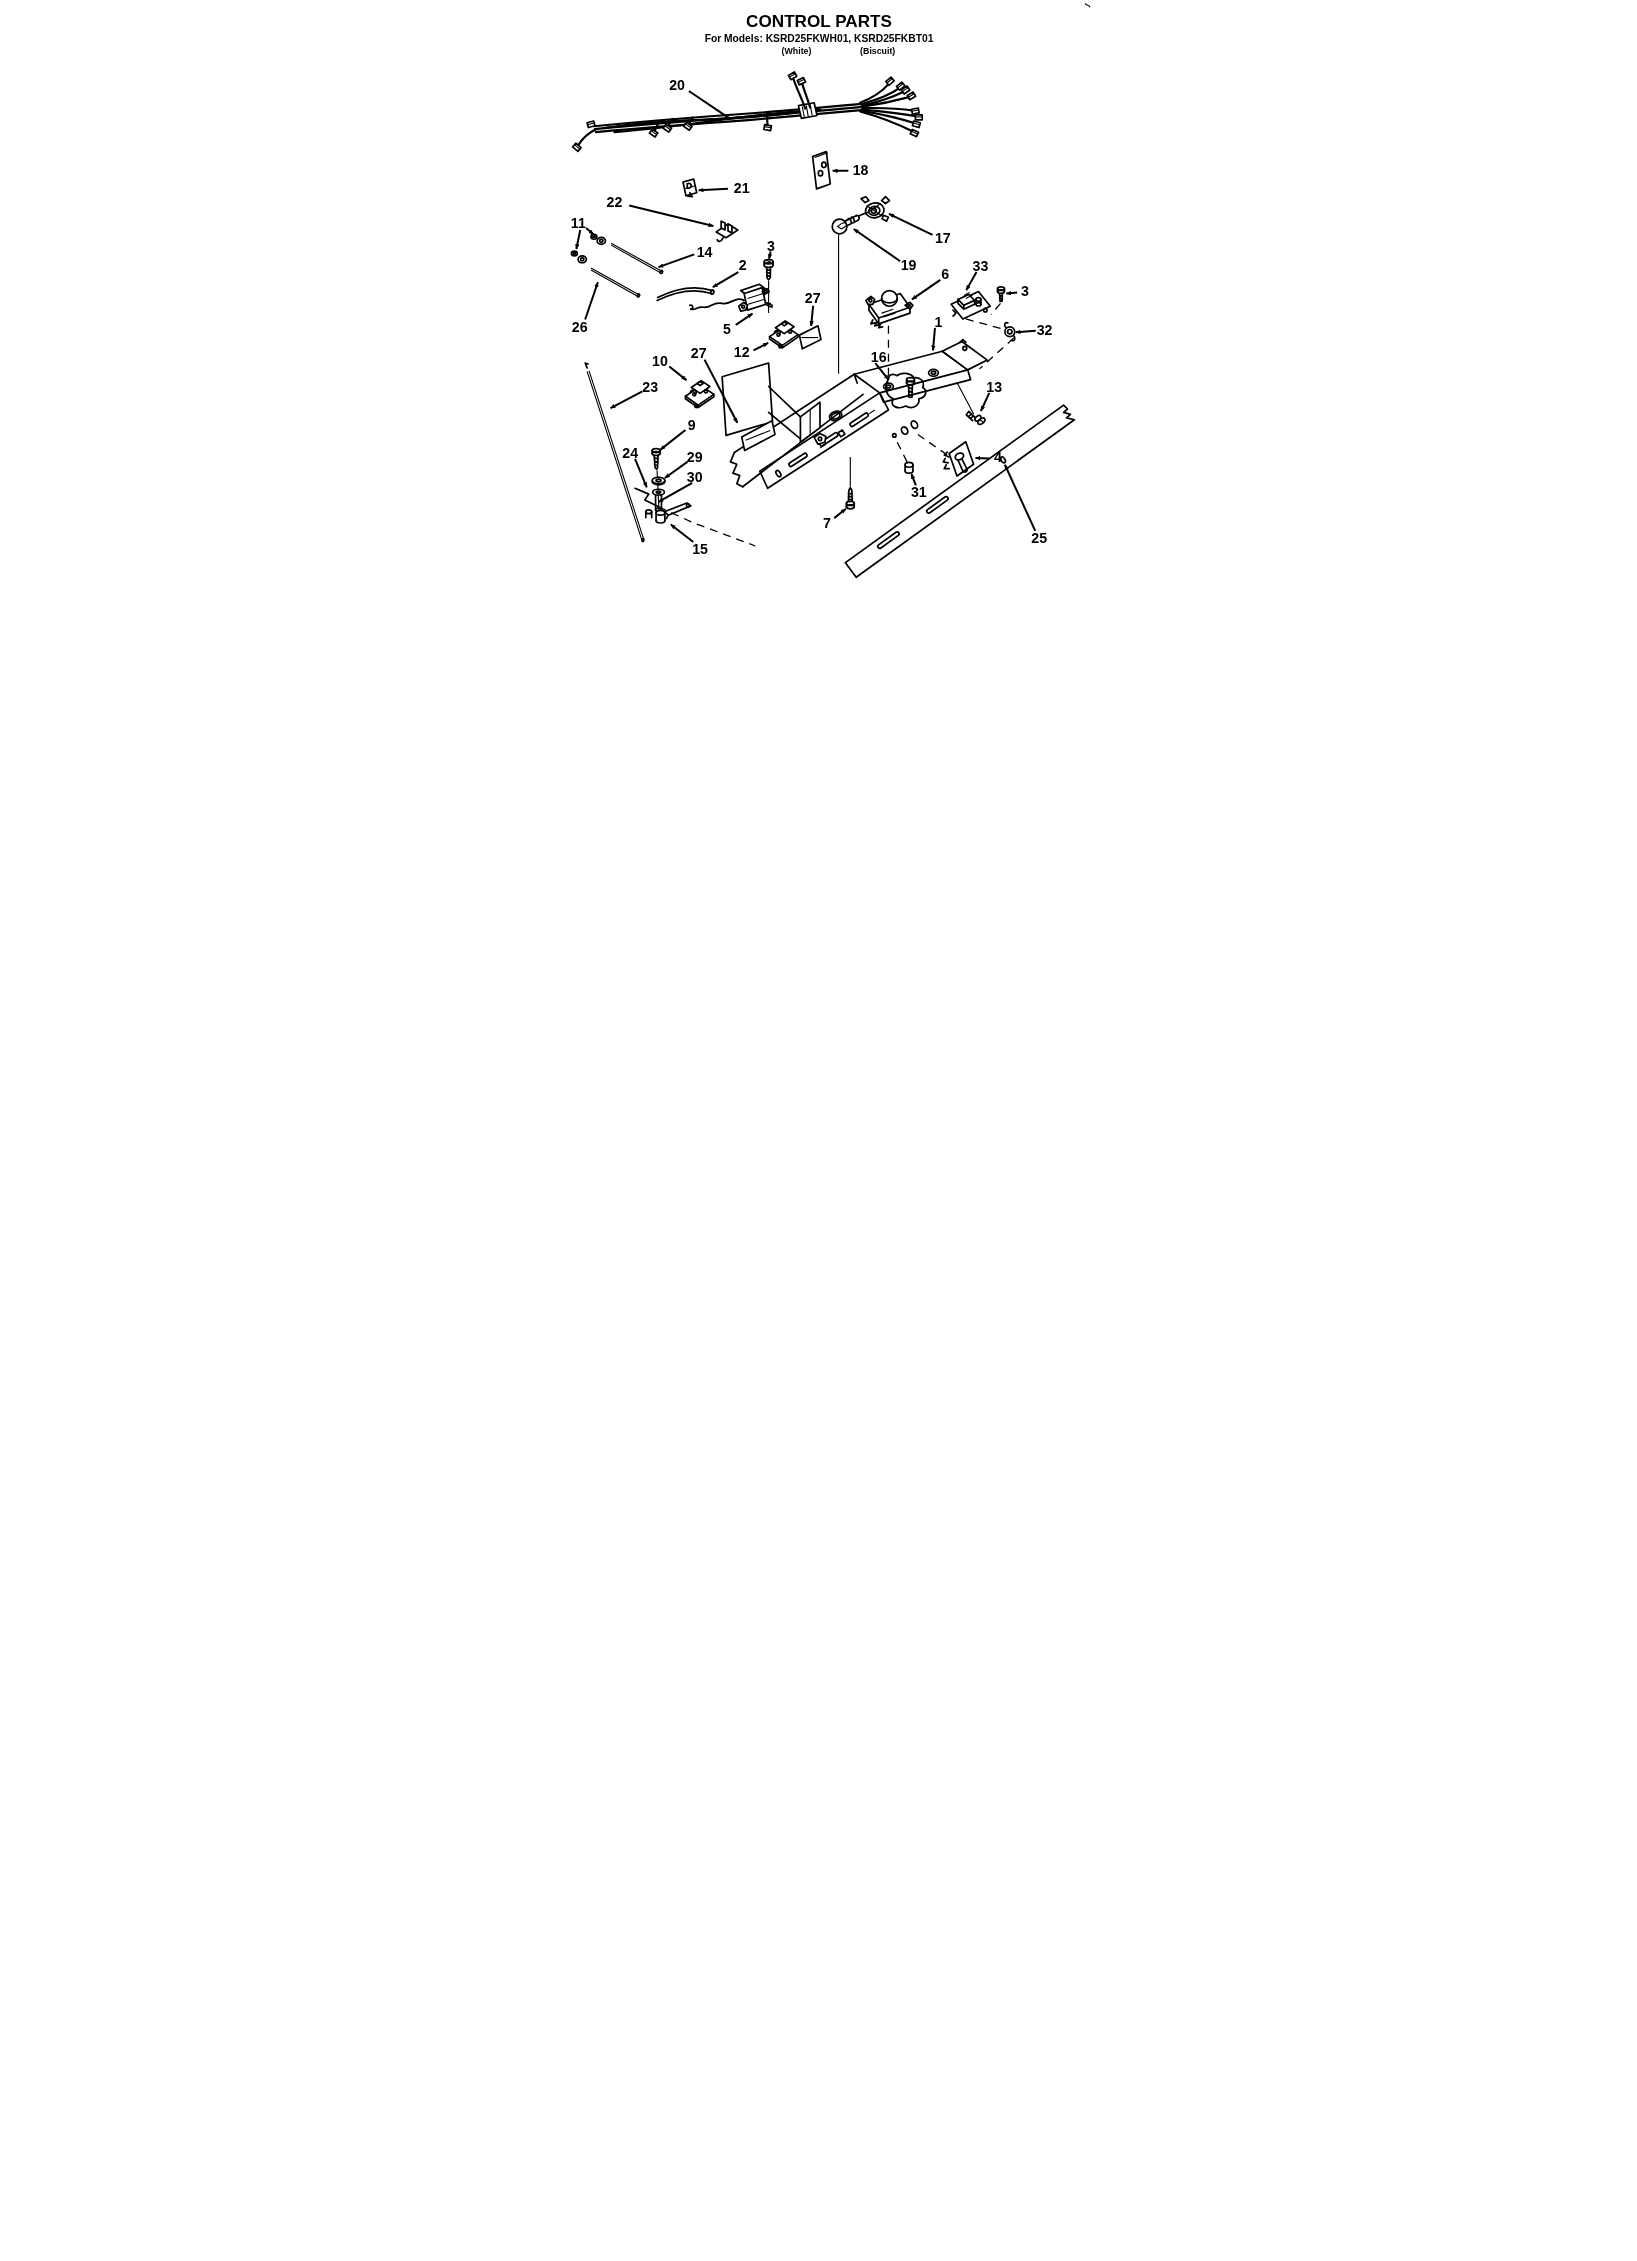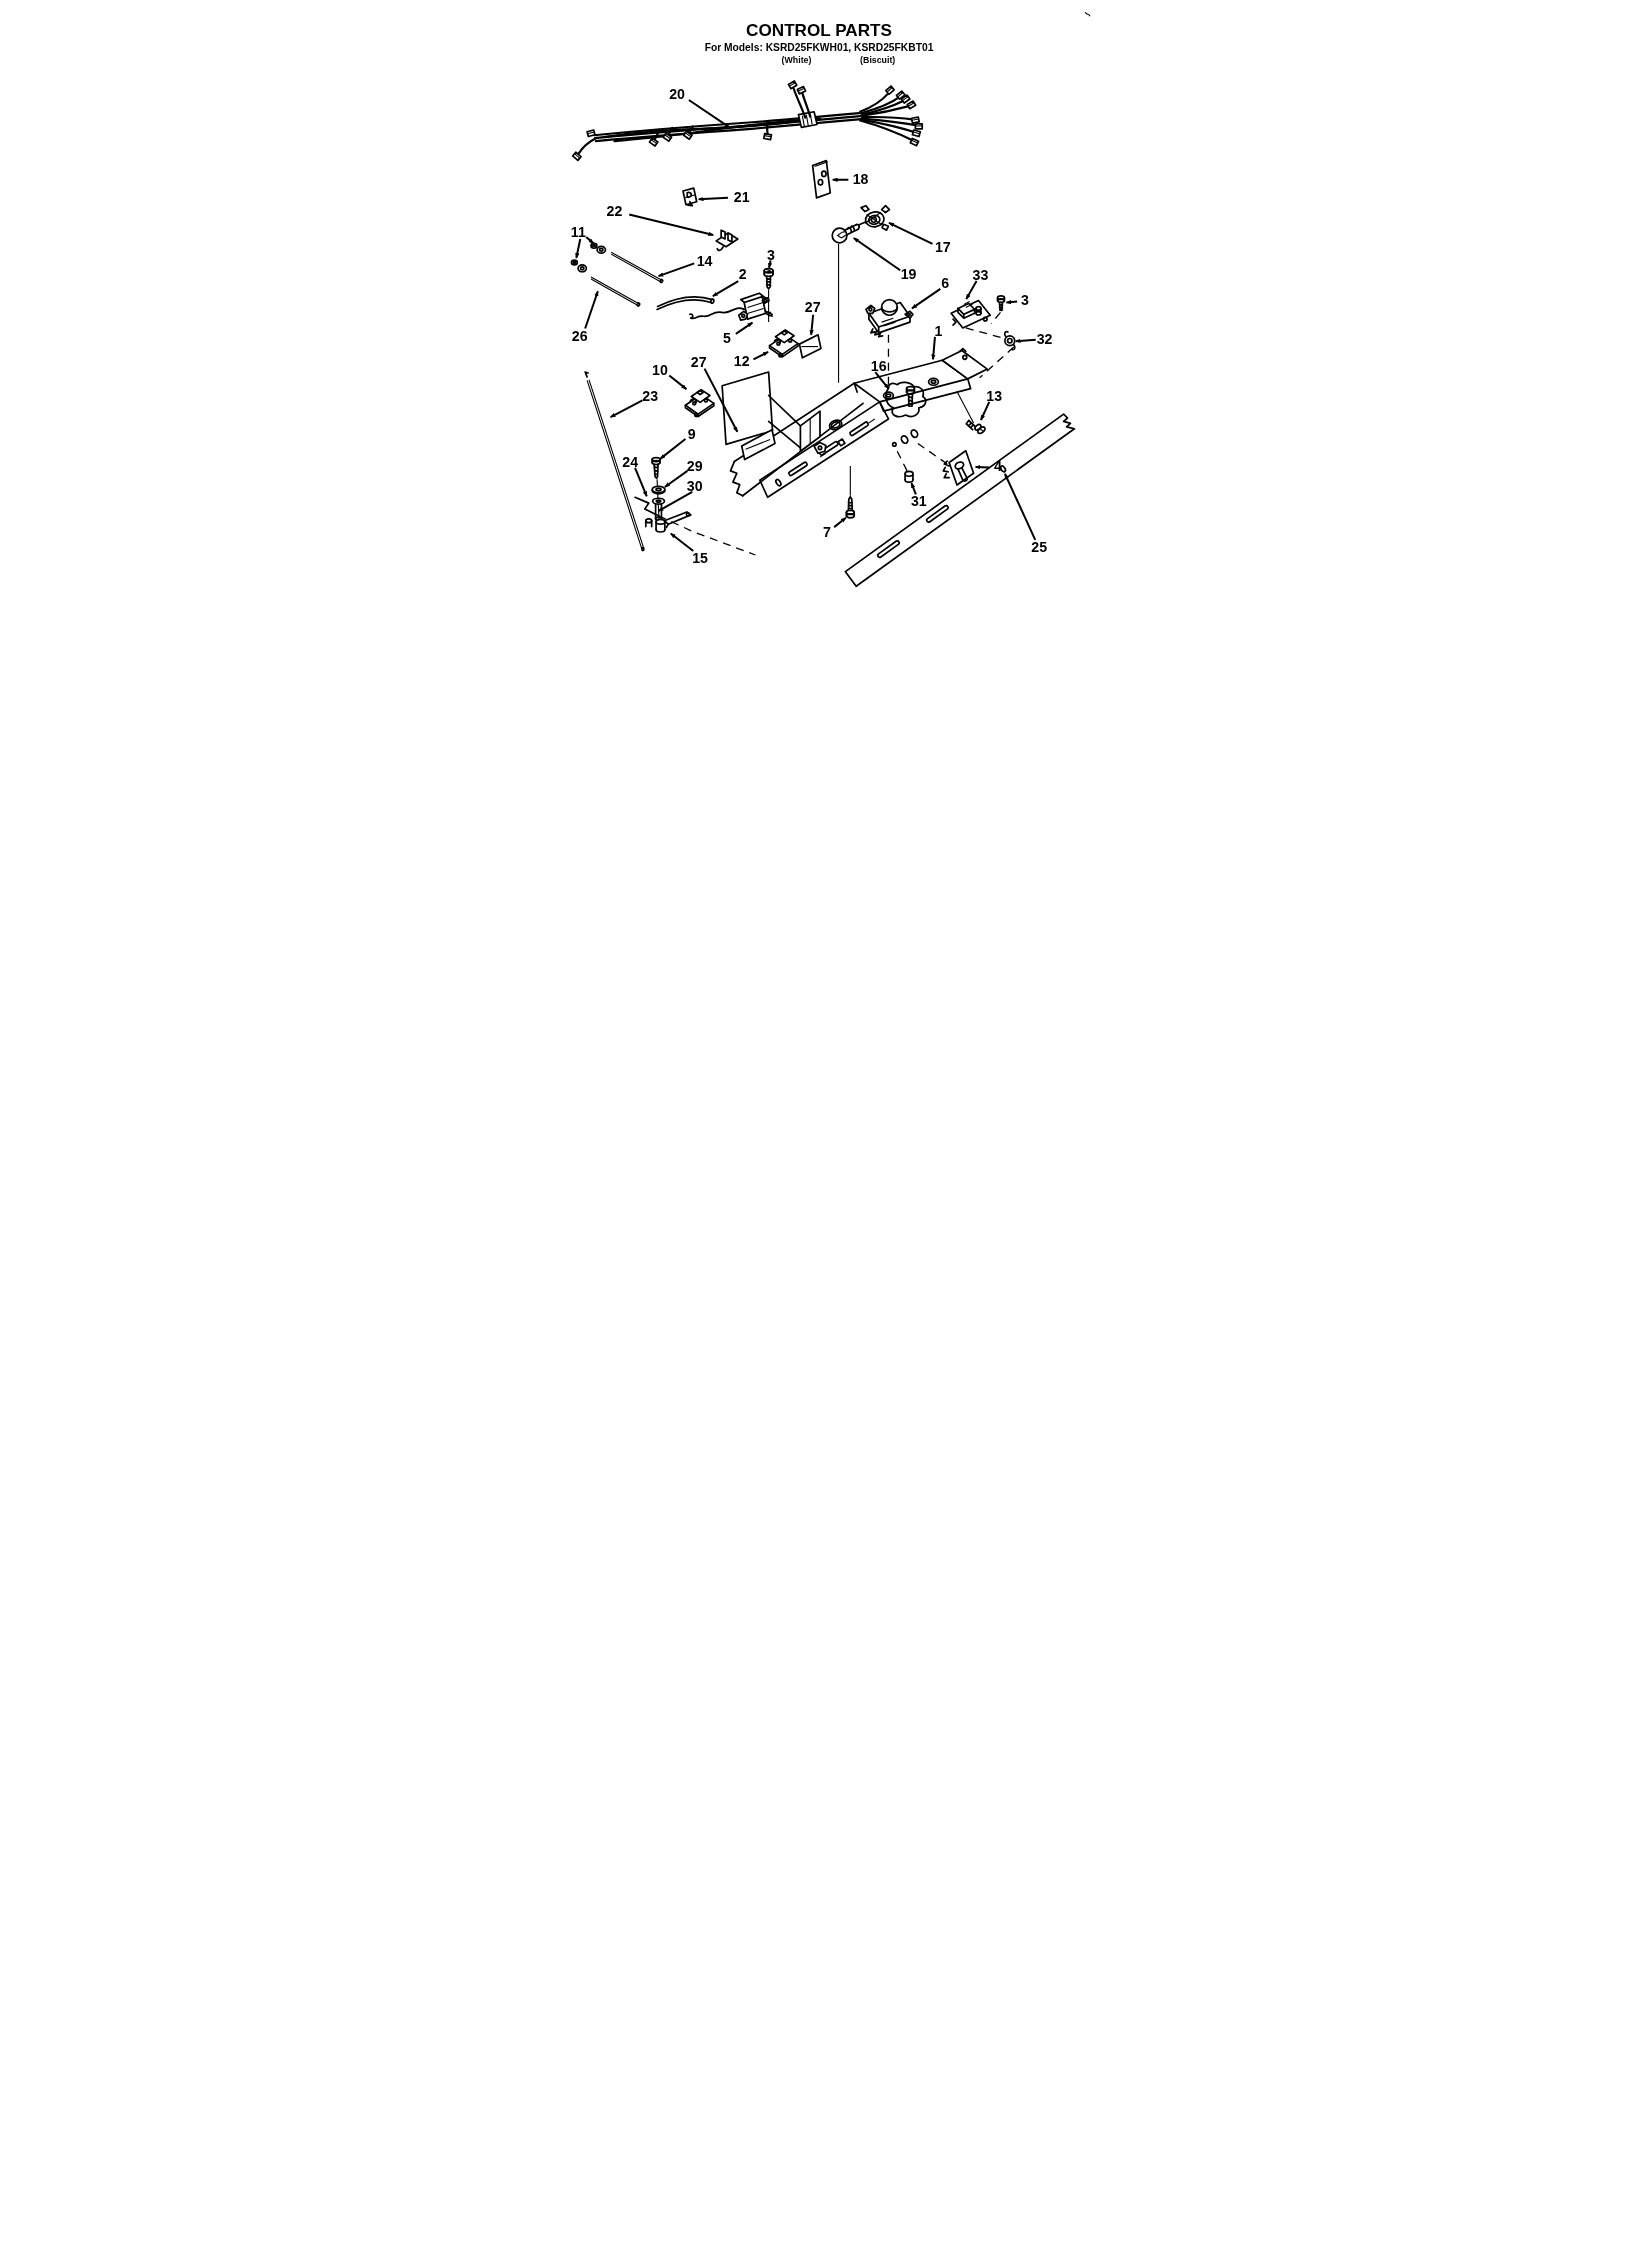--- a/index.html
+++ b/index.html
@@ -1,16 +1,16 @@
 <!DOCTYPE html>
 <html style="font-size:7.8px"><head>
 <meta charset="utf-8">
 <style>
   html,body{margin:0;padding:0;background:#ffffff;}
-  .page{width:100%;max-width:546px;margin:9px auto;background:#fff;}
+  .page{width:100%;max-width:546px;margin:0 auto;background:#fff;}
   svg{display:block;width:100%;height:auto;background:#fff;}
   text{font-family:"Liberation Sans",sans-serif;fill:#000;}
   .t1{font-size:35px;font-weight:bold;text-anchor:middle;}
   .t2{font-size:21px;font-weight:bold;text-anchor:middle;}
   .t3{font-size:18px;font-weight:bold;text-anchor:middle;}
   .callout{font-size:29px;font-weight:bold;text-anchor:middle;dominant-baseline:central;}
   path,line,rect,ellipse,circle,polyline,polygon{vector-effect:non-scaling-stroke;}
   .s{stroke:#000;fill:none;stroke-width:1.7;stroke-linecap:round;stroke-linejoin:round;}
   .sf{stroke:#000;fill:#fff;stroke-width:1.7;stroke-linejoin:round;}
   .wire{stroke:#000;fill:none;stroke-width:2.2;stroke-linecap:round;}

